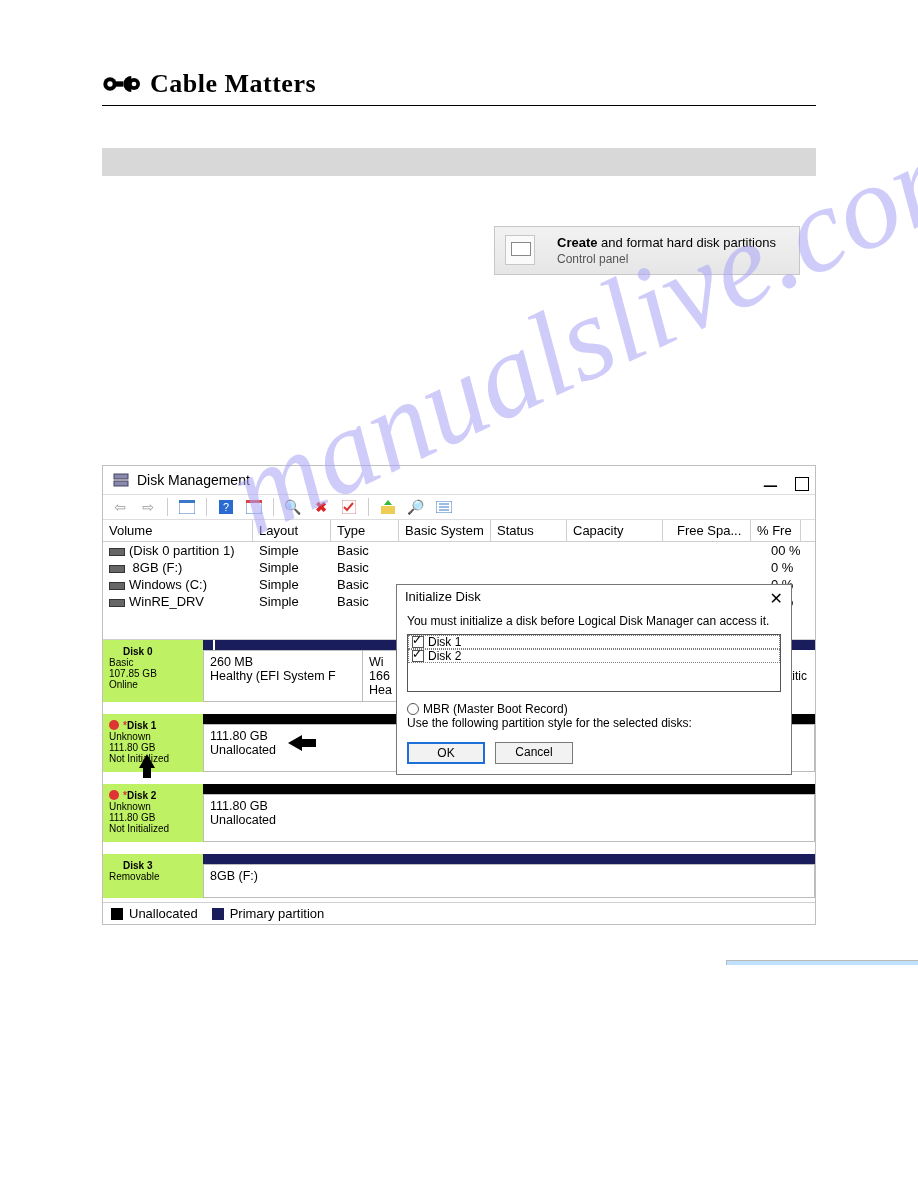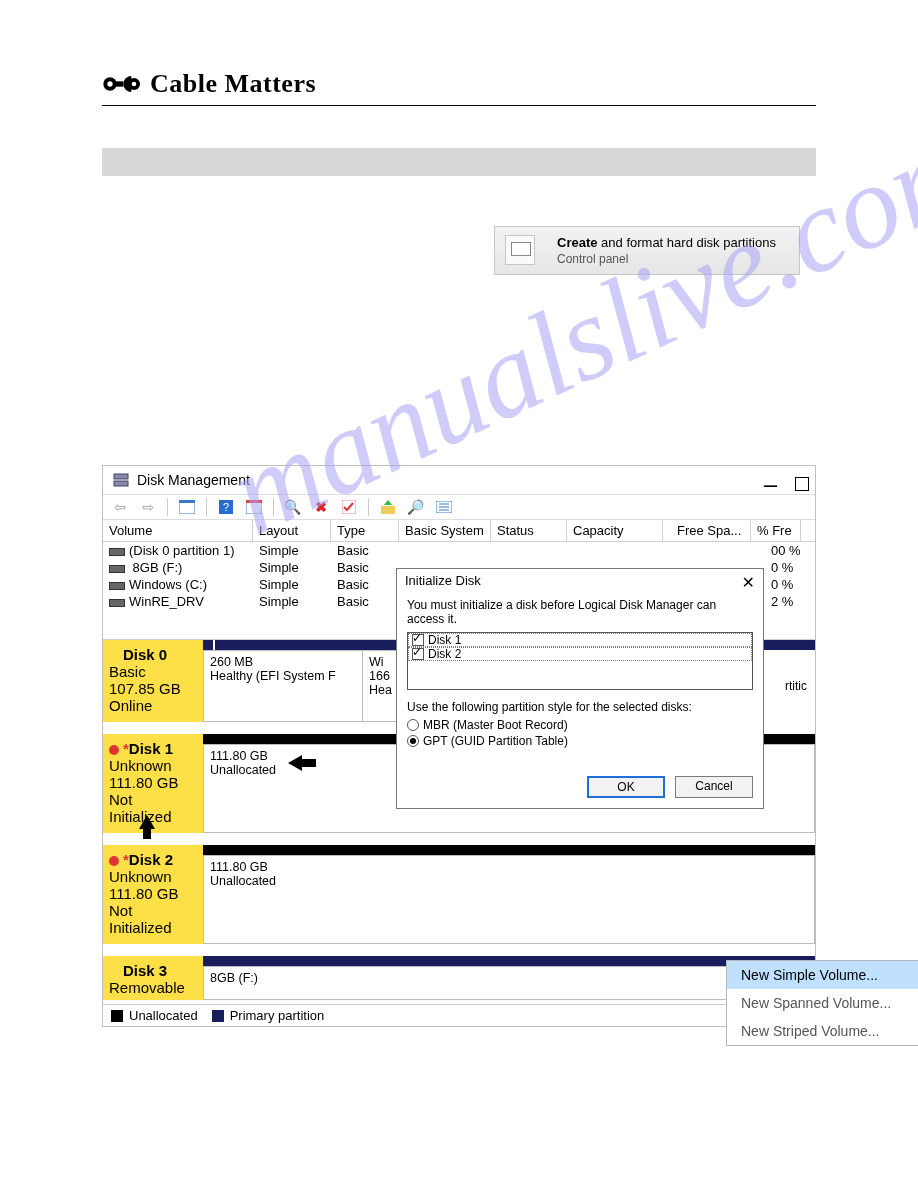--- a/index.html
+++ b/index.html
@@ -130,23 +130,23 @@
     margin-right: 4px; vertical-align: middle;
   }
   .vol-area-spacer { height: 30px; border-bottom: 1px solid #cfcfcf; }
 
   .disk-panel {
     display: flex;
     border-bottom: 4px solid #fff;
   }
   .disk-side {
     width: 100px;
-    font-size: 15px;
+    font-size: 10px;
     padding: 6px 6px 8px;
-    background: #fde047;
+    background: #bef264;
     position: relative;
   }
   .disk-side .dtitle { font-weight: bold; }
   .disk-graph {
     flex: 1;
     display: flex;
     flex-direction: column;
   }
   .graph-top {
     height: 10px;
@@ -215,22 +215,22 @@
   .legend {
     border-top: 1px solid #cfcfcf;
     font-size: 13px;
     padding: 3px 8px;
     display: flex; gap: 6px; align-items: center;
   }
   .sw { width: 12px; height: 12px; display: inline-block; }
 
   .dialog {
     position: absolute;
-    left: 396px; top: 568px;
-    width: 368px;
+    left: 396px; top: 584px;
+    width: 396px;
     border: 1px solid #777;
     background: #fff;
     z-index: 20;
     font-size: 12px;
   }
   .dlg-title {
     display: flex; justify-content: space-between;
     padding: 4px 8px 6px;
     font-size: 13px;
   }
@@ -255,21 +255,21 @@
     content: "✓"; position: absolute; left: -1px; top: -4px; font-size: 12px; color: #000;
   }
   .radio {
     width: 12px; height: 12px; border: 1px solid #555; border-radius: 50%;
     display: inline-block; vertical-align: -2px; margin-right: 4px; position: relative;
   }
   .radio.sel::after {
     content: ""; position: absolute; left: 2px; top: 2px;
     width: 6px; height: 6px; border-radius: 50%; background: #000;
   }
-  .dlg-buttons { display: flex; gap: 10px; justify-content: flex-end; margin-top: 28px; }
+  .dlg-buttons { display: flex; gap: 10px; margin-top: 12px; }
   .btn {
     border: 1px solid #7a7a7a; background: #f2f2f2;
     padding: 2px 0; width: 78px; text-align: center; font-size: 12px;
   }
   .btn.ok { border: 2px solid #1e6fd6; }
 
   .ctx-menu {
     position: absolute;
     right: -58px; top: 960px;
     width: 250px;
@@ -536,23 +536,22 @@
       <div class="disk-list">
         <div class="disk-list-row">
           <span class="chk checked"></span>
           <span>Disk 1</span>
         </div>
         <div class="disk-list-row">
           <span class="chk checked"></span>
           <span>Disk 2</span>
         </div>
       </div>
+      <div><span class="radio"></span><span>MBR (Master Boot Record)</span></div>
       <div style="margin-bottom:4px;">Use the following partition style for the selected disks:</div>
-      <div><span class="radio"></span><span>MBR (Master Boot Record)</span></div>
-      <div style="margin-top:2px;"><span class="radio sel"></span><span>GPT (GUID Partition Table)</span></div>
       <div class="dlg-buttons">
         <div class="btn ok">OK</div>
         <div class="btn">Cancel</div>
       </div>
     </div>
   </div>
 
   <div class="ctx-menu">
     <div class="ctx-item active">New Simple Volume...</div>
     <div class="ctx-item">New Spanned Volume...</div>

